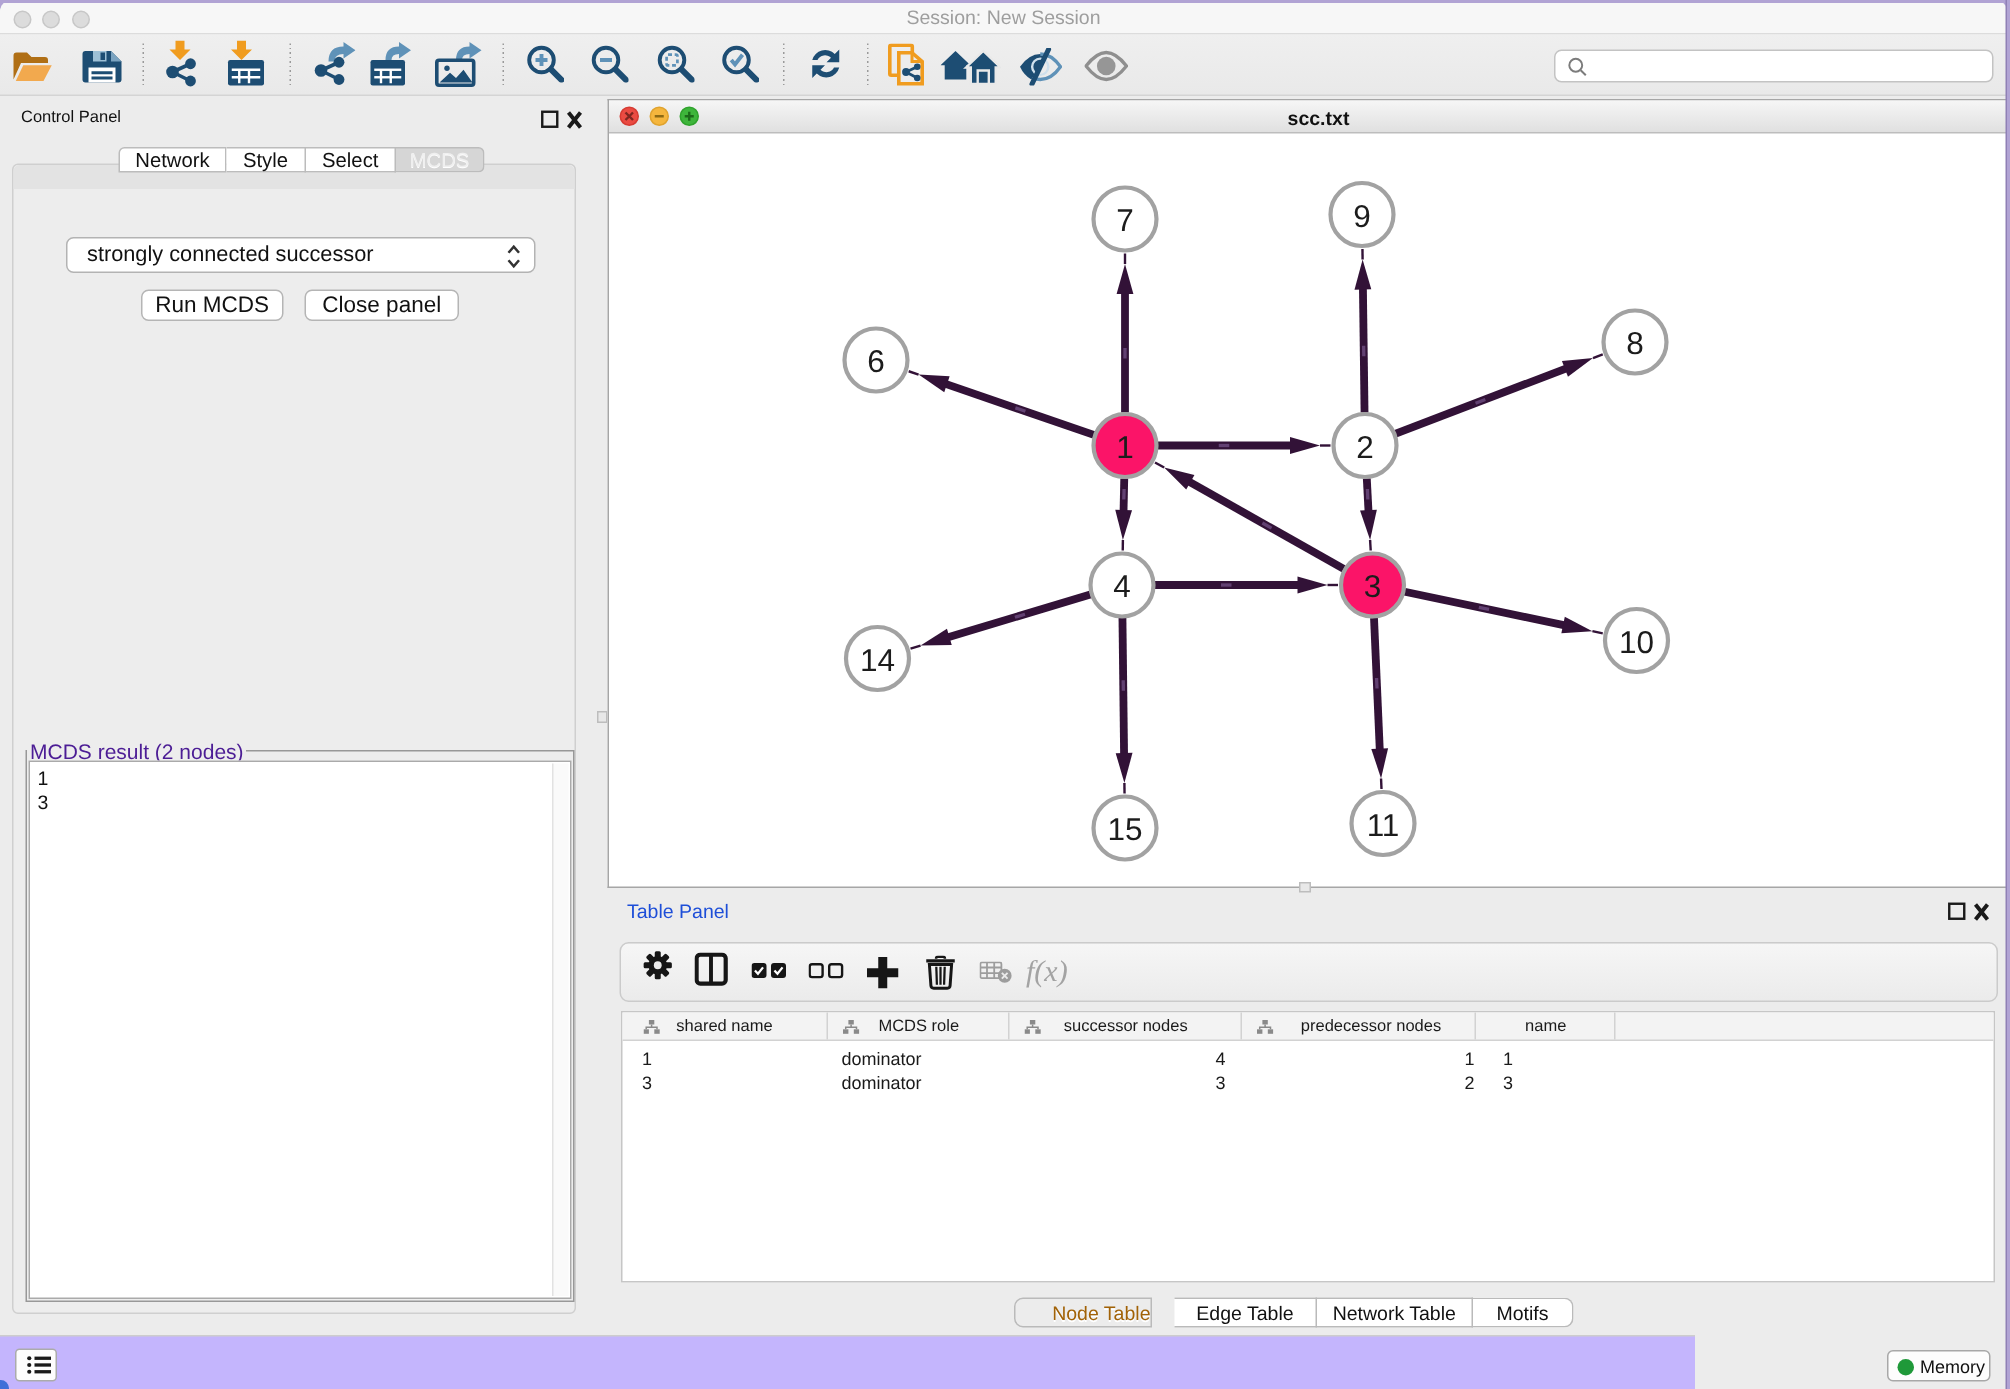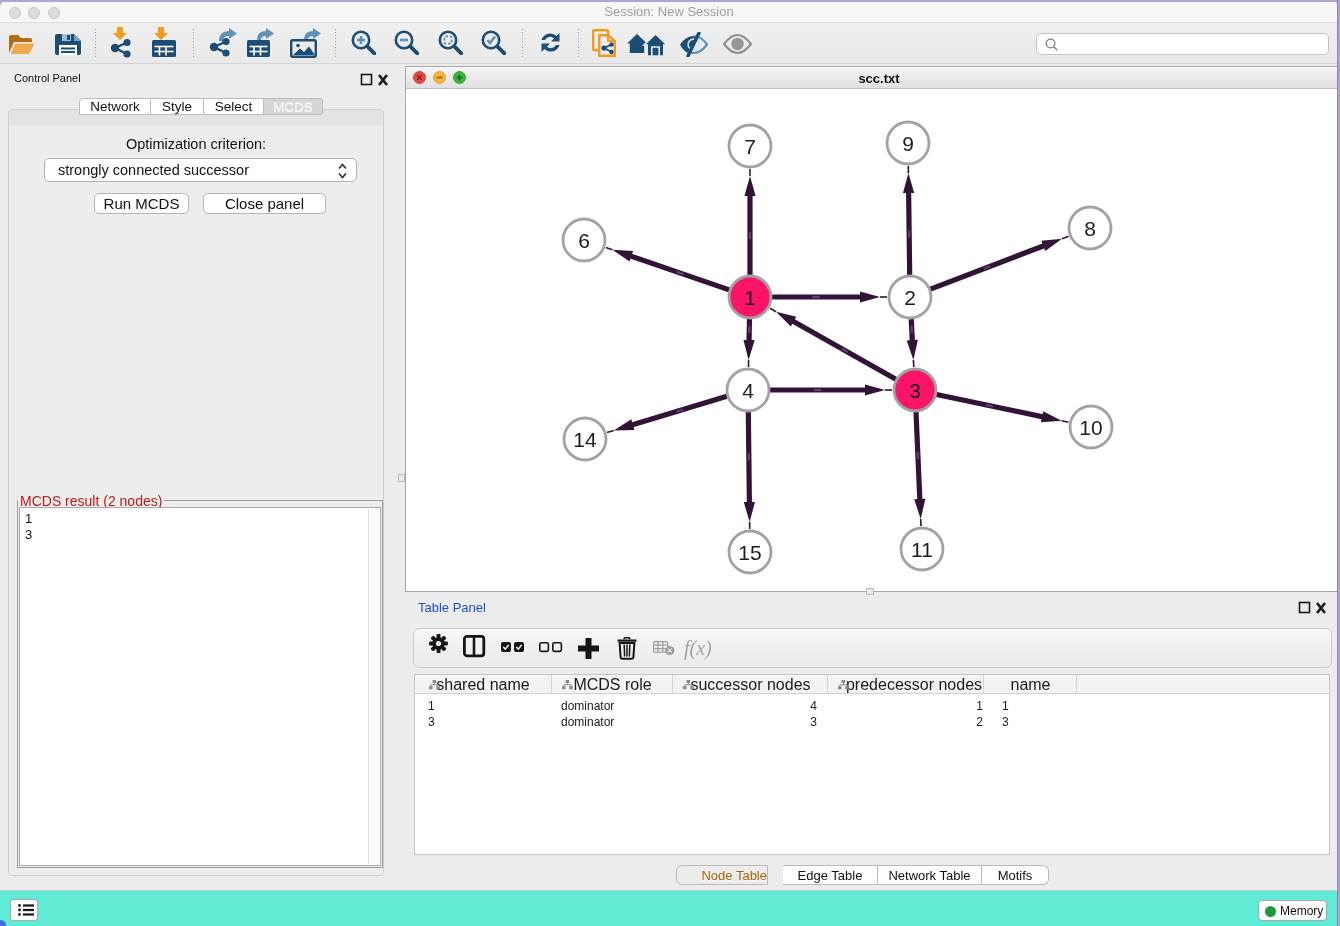--- a/index.html
+++ b/index.html
@@ -37,26 +37,26 @@
               background:linear-gradient(#f6f6f6,#e0e0e0); border-bottom:1px solid #bdbdbd; }
   .light { position:absolute; top:3.5px; width:13px; height:13px; border-radius:50%; }
   
   .tp-toolbar { position:absolute; left:413px; top:628px; width:919px; height:40px;
                 background:linear-gradient(#f6f6f6,#ebebeb); border:1px solid #cbcbcb; border-radius:6px; }
   .tbl { position:absolute; left:414px; top:674px; width:916px; height:181px;
          background:#fff; border:1px solid #c6c6c6; }
   .th-row { position:absolute; left:0; top:0; width:914px; height:19px; background:#f3f3f3;
             border-bottom:1px solid #d2d2d2; }
   .th-cell { position:absolute; top:0; height:18px; border-right:1px solid #d2d2d2;
-             font-size:16px; color:#1a1a1a; text-align:center; line-height:19px; }
+             font-size:11px; color:#1a1a1a; text-align:center; line-height:19px; }
   .td { position:absolute; font-size:12px; color:#1a1a1a; height:16px; line-height:16px; }
   .btab { position:absolute; top:865px; height:20px; background:#fff; border:1px solid #bababa;
           font-size:13px; color:#111; text-align:center; line-height:19px; }
-  .statusbar { position:absolute; left:0; top:890px; width:1338px; height:36px;
-               background:#5eead4; border-top:1px solid #cdcdcd; }
+  .statusbar { position:absolute; left:0; top:890px; width:1130px; height:36px;
+               background:#c4b5fd; border-top:1px solid #cdcdcd; }
 </style>
 </head>
 <body>
 <div class="win">
   <div style="position:absolute;left:0;top:0;width:1338px;height:2px;background:#b1a3d4;z-index:5;"></div>
   <div style="position:absolute;left:1337px;top:0;width:1px;height:926px;background:#8f80b5;z-index:8;"></div>
   <div class="titlebar">
     <div class="tl" style="left:9px;"></div>
     <div class="tl" style="left:28px;"></div>
     <div class="tl" style="left:48px;"></div>
@@ -185,33 +185,32 @@
     <rect x="1.5" y="1.5" width="10" height="10" fill="none" stroke="#1a1a1a" stroke-width="1.6"></rect>
     <path d="M19 2 L27 12 M27 2 L19 12" stroke="#1a1a1a" stroke-width="2.6"></path>
   </svg>
   <div class="tab" style="left:79px;width:72px;border-radius:4px 0 0 0;">Network</div>
   <div class="tab" style="left:151px;width:53px;border-left:none;">Style</div>
   <div class="tab" style="left:204px;width:60px;border-left:none;">Select</div>
   <div class="tab" style="left:264px;width:59px;border-left:none;border-radius:0 4px 4px 0;background:#d6d6d6;color:#efefef;text-shadow:0 1px 0 #fff;">MCDS</div>
   <div class="cp-box">
     <div class="cp-box-top"></div>
   </div>
-  <div class="abs" style="left:8px;top:136px;width:376px;text-align:center;font-size:14.5px;color:#111;">Optimization criterion:</div>
   <div class="abs" style="left:44px;top:158px;width:313px;height:24px;background:#fff;border:1px solid #b3b3b3;border-radius:5px;">
     <div class="abs" style="left:13px;top:3px;font-size:14.5px;color:#111;">strongly connected successor</div>
     <svg class="abs" style="right:8px;top:4px;" width="11" height="16" viewBox="0 0 11 16">
       <path d="M2 5.5 L5.5 1.5 L9 5.5" fill="none" stroke="#333" stroke-width="1.7"></path>
       <path d="M2 10.5 L5.5 14.5 L9 10.5" fill="none" stroke="#333" stroke-width="1.7"></path>
     </svg>
   </div>
   <div class="btn" style="left:94px;top:193px;width:95px;height:21px;line-height:20px;">Run MCDS</div>
-  <div class="btn" style="left:203px;top:193px;width:123px;height:21px;line-height:20px;">Close panel</div>
+  <div class="btn" style="left:203px;top:193px;width:103px;height:21px;line-height:20px;">Close panel</div>
 
   <div class="abs" style="left:17px;top:500px;width:366px;height:368px;border:1px solid #989898;"></div>
-  <div class="abs" style="left:18px;top:493px;background:#ededed;padding:0 2px;font-size:14px;color:#b91c1c;">MCDS result (2 nodes)</div>
+  <div class="abs" style="left:18px;top:493px;background:#ededed;padding:0 2px;font-size:14px;color:#4c1d95;">MCDS result (2 nodes)</div>
   <div class="abs" style="left:19px;top:507px;width:362px;height:359px;background:#fff;border:1px solid #aaa;">
     <div class="abs" style="left:5px;top:3px;font-size:13px;line-height:16px;color:#111;">1<br>3</div>
     <div class="abs" style="right:1px;top:1px;width:11px;height:355px;background:#fafafa;border-left:1px solid #e2e2e2;"></div>
   </div>
 
   <div class="sccwin">
     <div class="scctitle">
       <div class="light" style="left:7px;background:#ea4b42;border:1px solid #d63b32;"></div>
       <div class="light" style="left:27px;background:#f5b63d;border:1px solid #e0a32e;"></div>
       <div class="light" style="left:47px;background:#3eb53b;border:1px solid #2fa32c;"></div>

